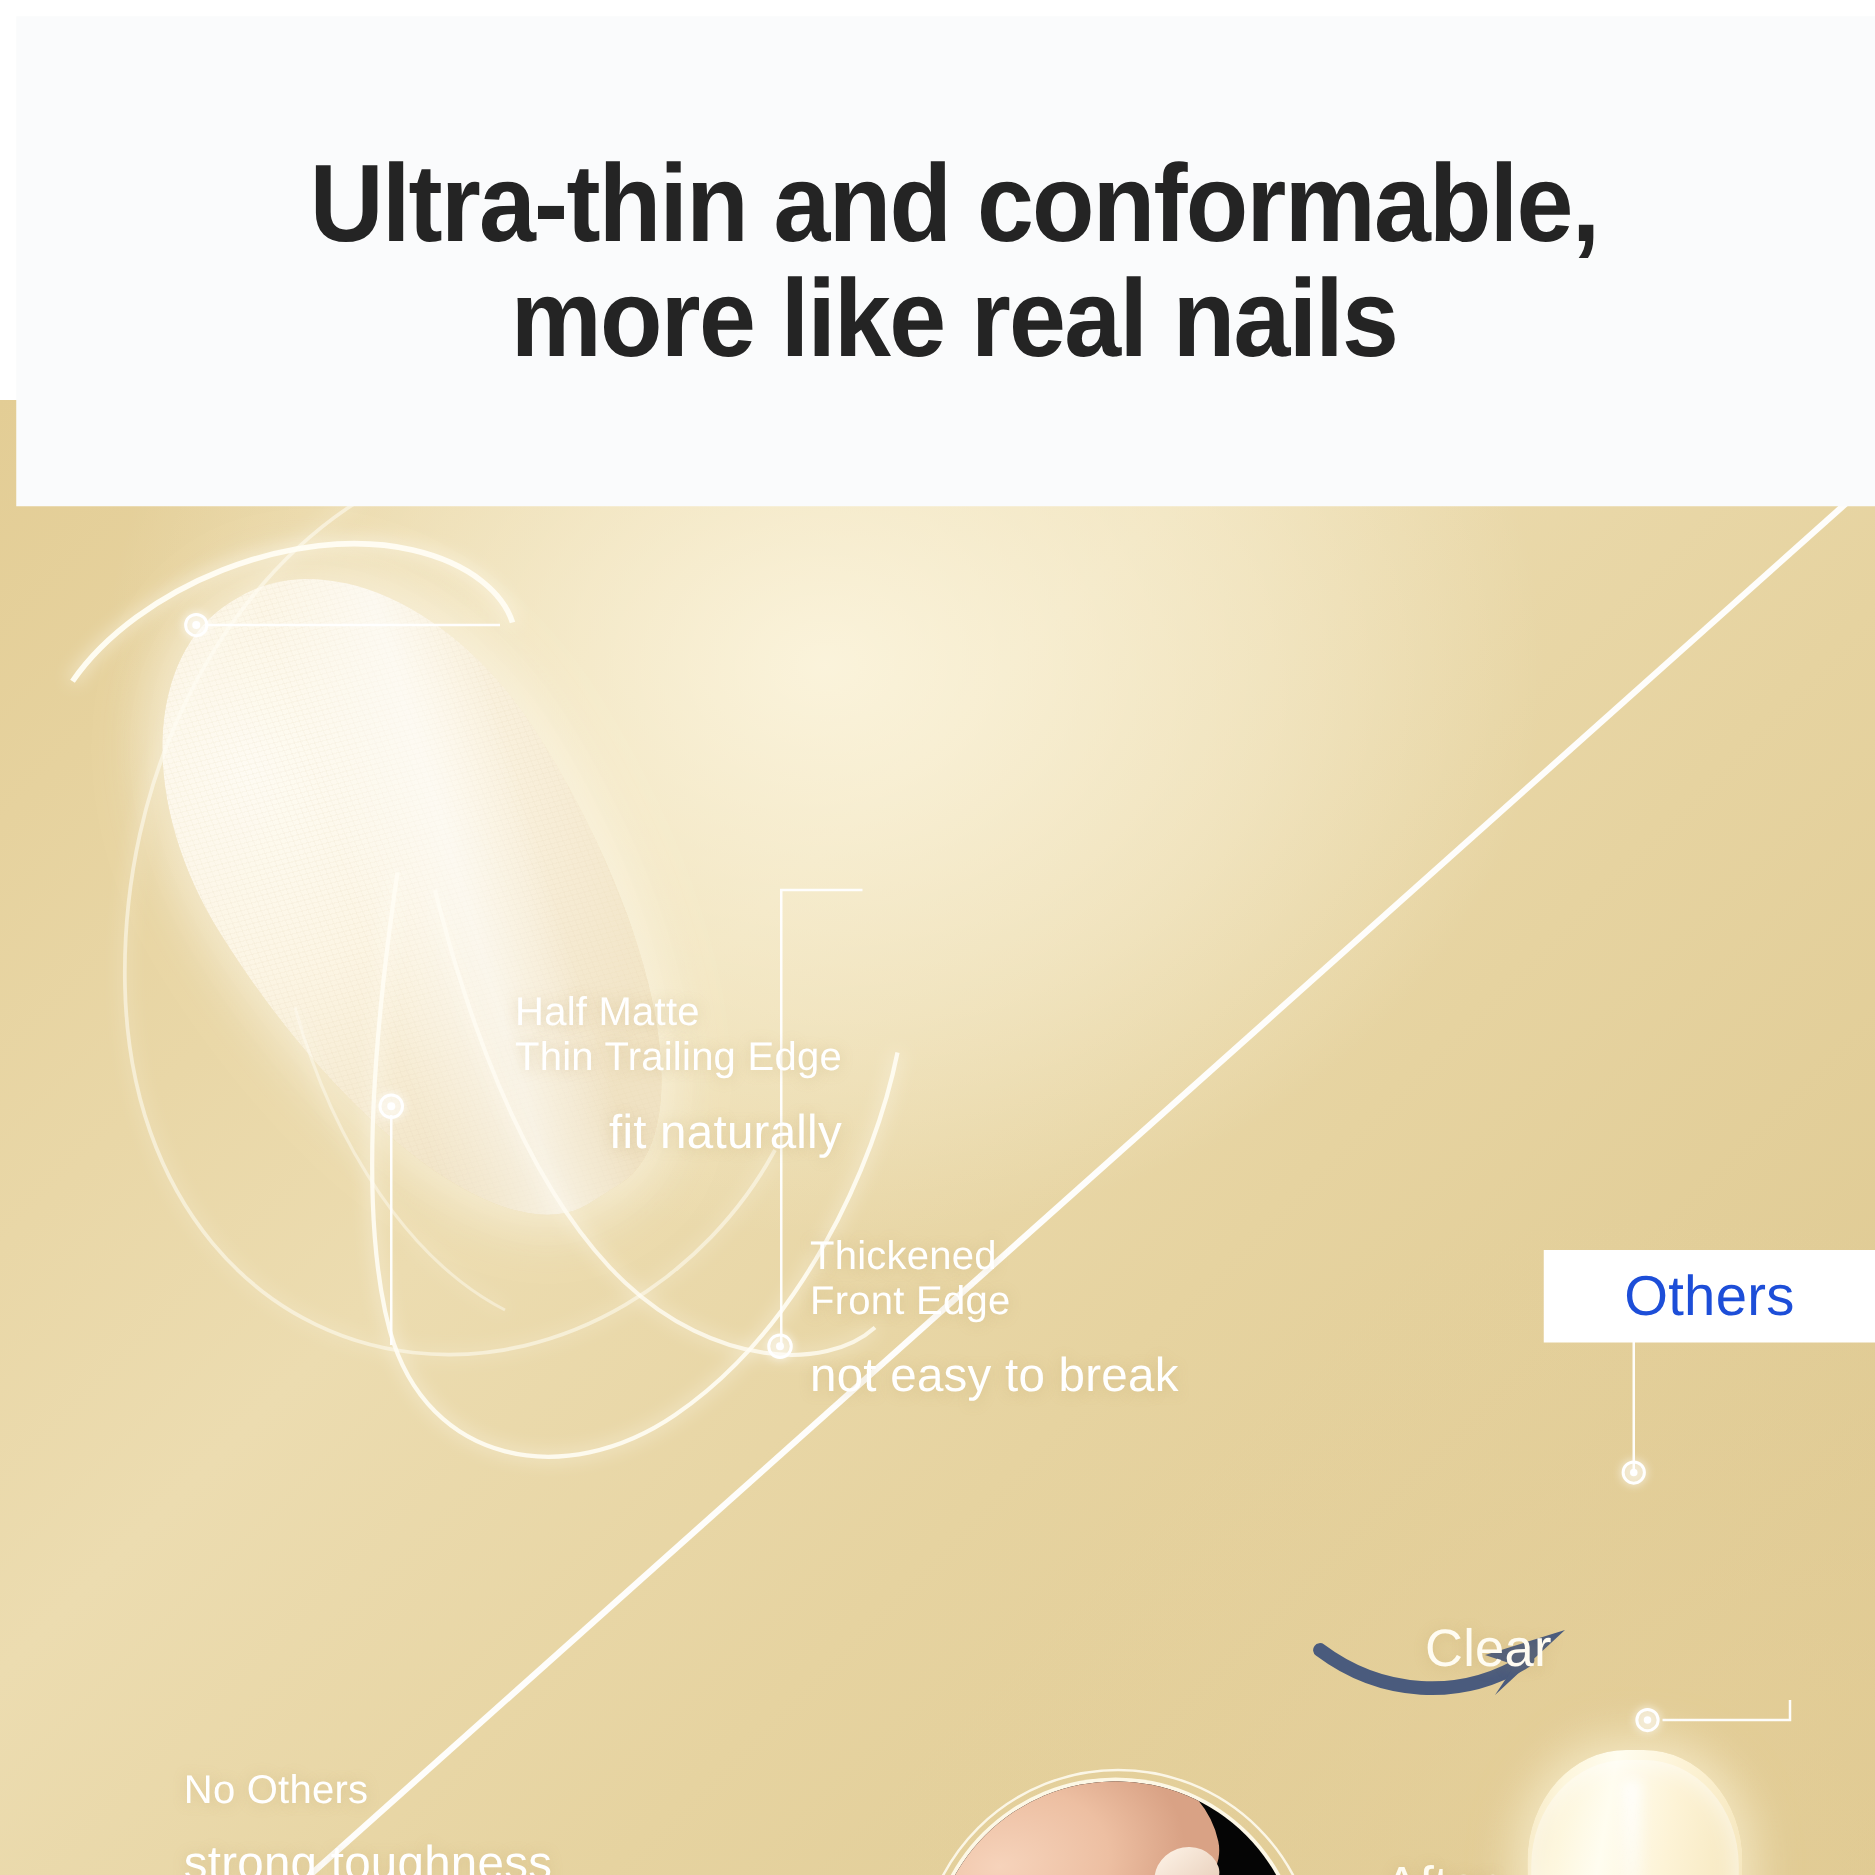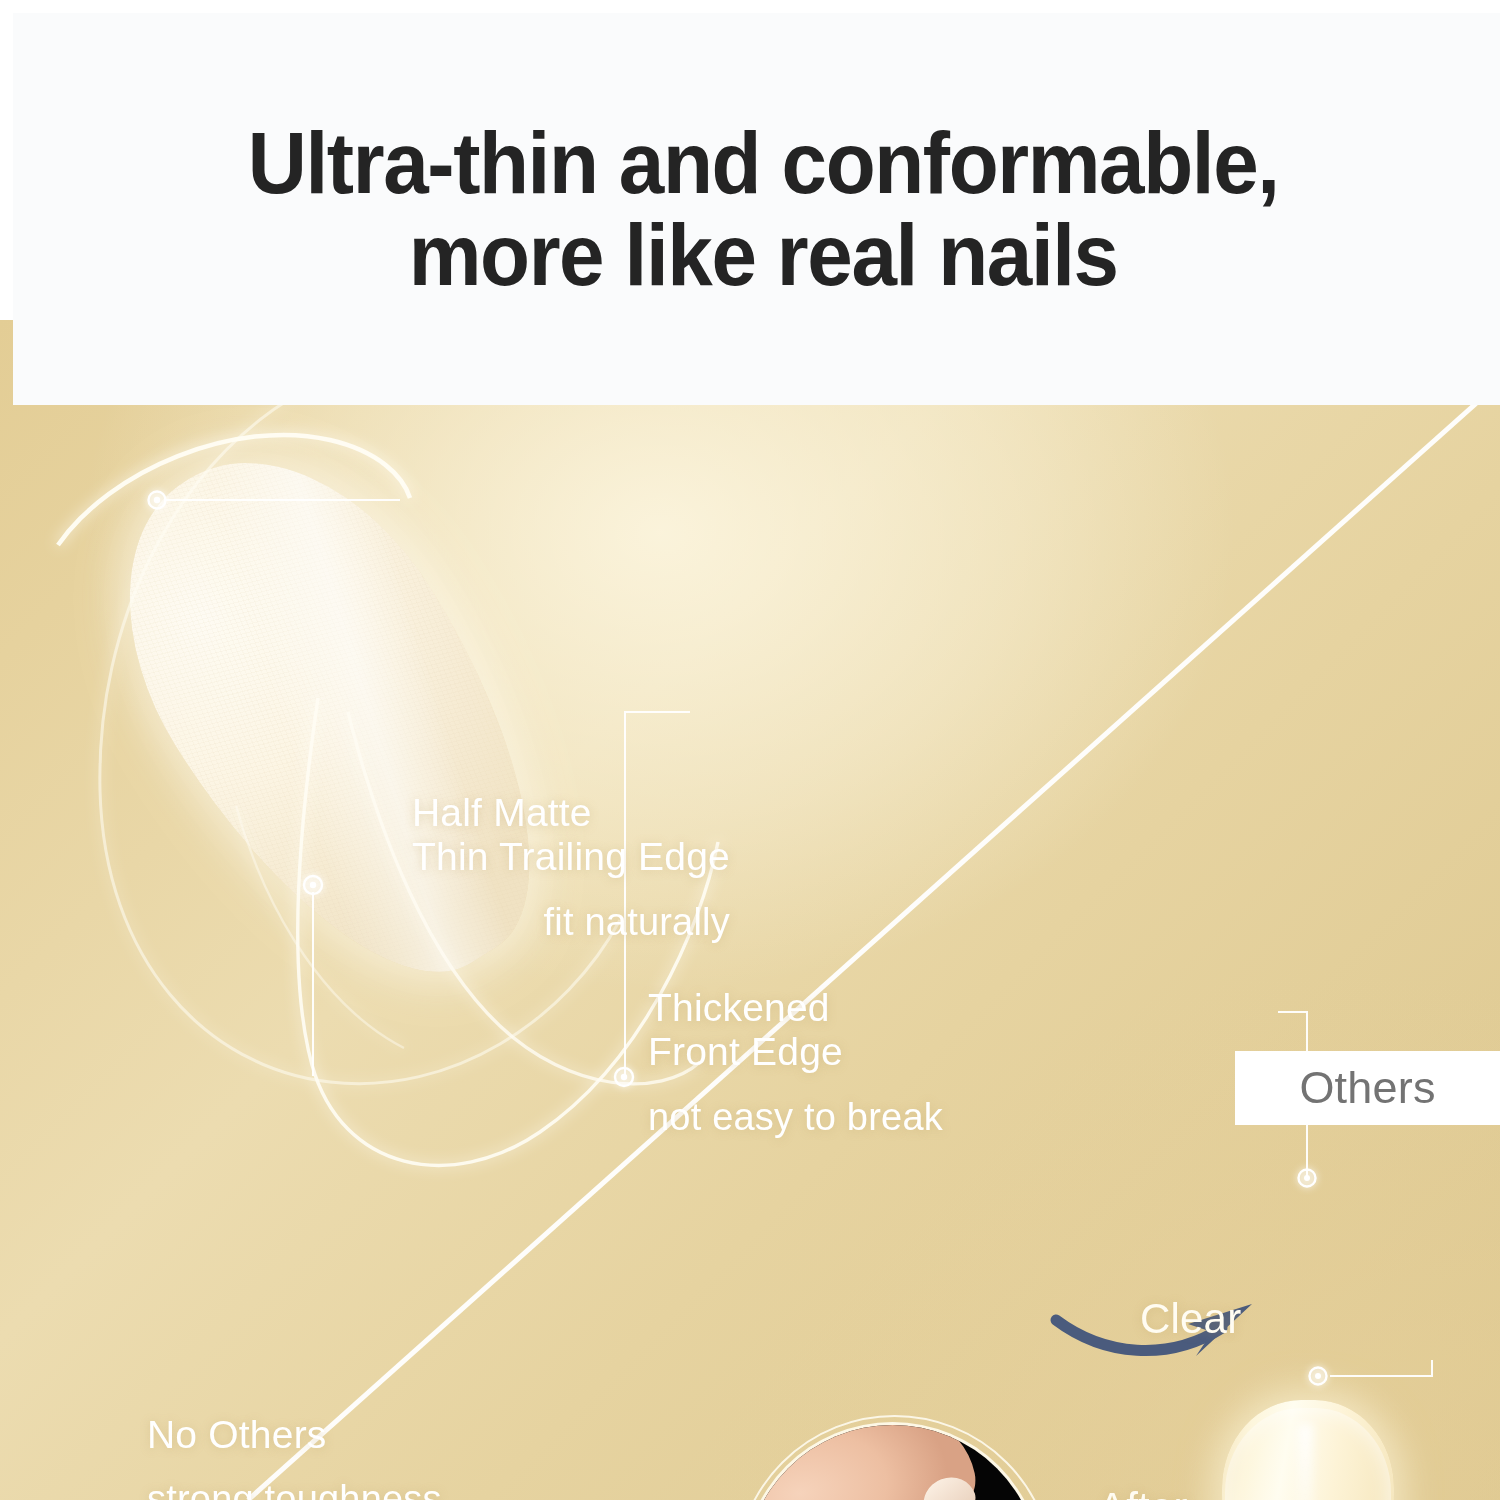--- a/index.html
+++ b/index.html
@@ -128,47 +128,47 @@
     transform:rotate(-20deg);
   }
 
   
   .badge{
     position:absolute;background:#ffffff;
     display:flex;align-items:center;
     font-weight:400;
   }
   .badge-others{
-    left:1235px;top:731px;width:265px;height:74px;
+    left:1235px;top:680px;width:265px;height:74px;
     justify-content:center;
-    color:#737373;font-size:45px;letter-spacing:0.2px;
+    color:#1d4ed8;font-size:45px;letter-spacing:0.2px;
   }
 
   
   .anno{position:absolute;color:#ffffff;}
   .anno .ttl{
-    font-size:39px;line-height:1.14;font-weight:400;
+    font-size:32px;line-height:1.14;font-weight:400;
     letter-spacing:0.2px;white-space:pre-line;
     text-shadow:0 1px 10px rgba(190,160,100,0.35);
   }
   .anno .sub{
     font-size:38px;line-height:1.2;font-weight:400;
     letter-spacing:0.2px;margin-top:20px;
     text-shadow:0 1px 10px rgba(190,160,100,0.35);
     text-align:right;
   }
   .anno.dim .ttl,.anno.dim .sub{color:#fffdf7;}
 
   #anno-half{left:412px;top:471px;}
   #anno-thick{left:648px;top:666px;}
   #anno-crease{left:147px;top:1093px;}
   #anno-clear{left:1140px;top:975px;}
   #anno-afterbend{left:1098px;top:1165px;}
 
-  #anno-clear .ttl,#anno-afterbend .ttl,#anno-abs .ttl{font-size:42px;color:#fffcf2;}
+  #anno-clear .ttl,#anno-afterbend .ttl,#anno-abs .ttl{font-size:42px;color:#fffcf2;text-align:right;}
   #anno-afterbend .ttl{line-height:1.1;}
 </style>
 </head>
 <body>
 
 <div class="poster">
 
   <div class="header">
     <h1 class="headline">Ultra-thin and conformable,
 more like real nails</h1>

